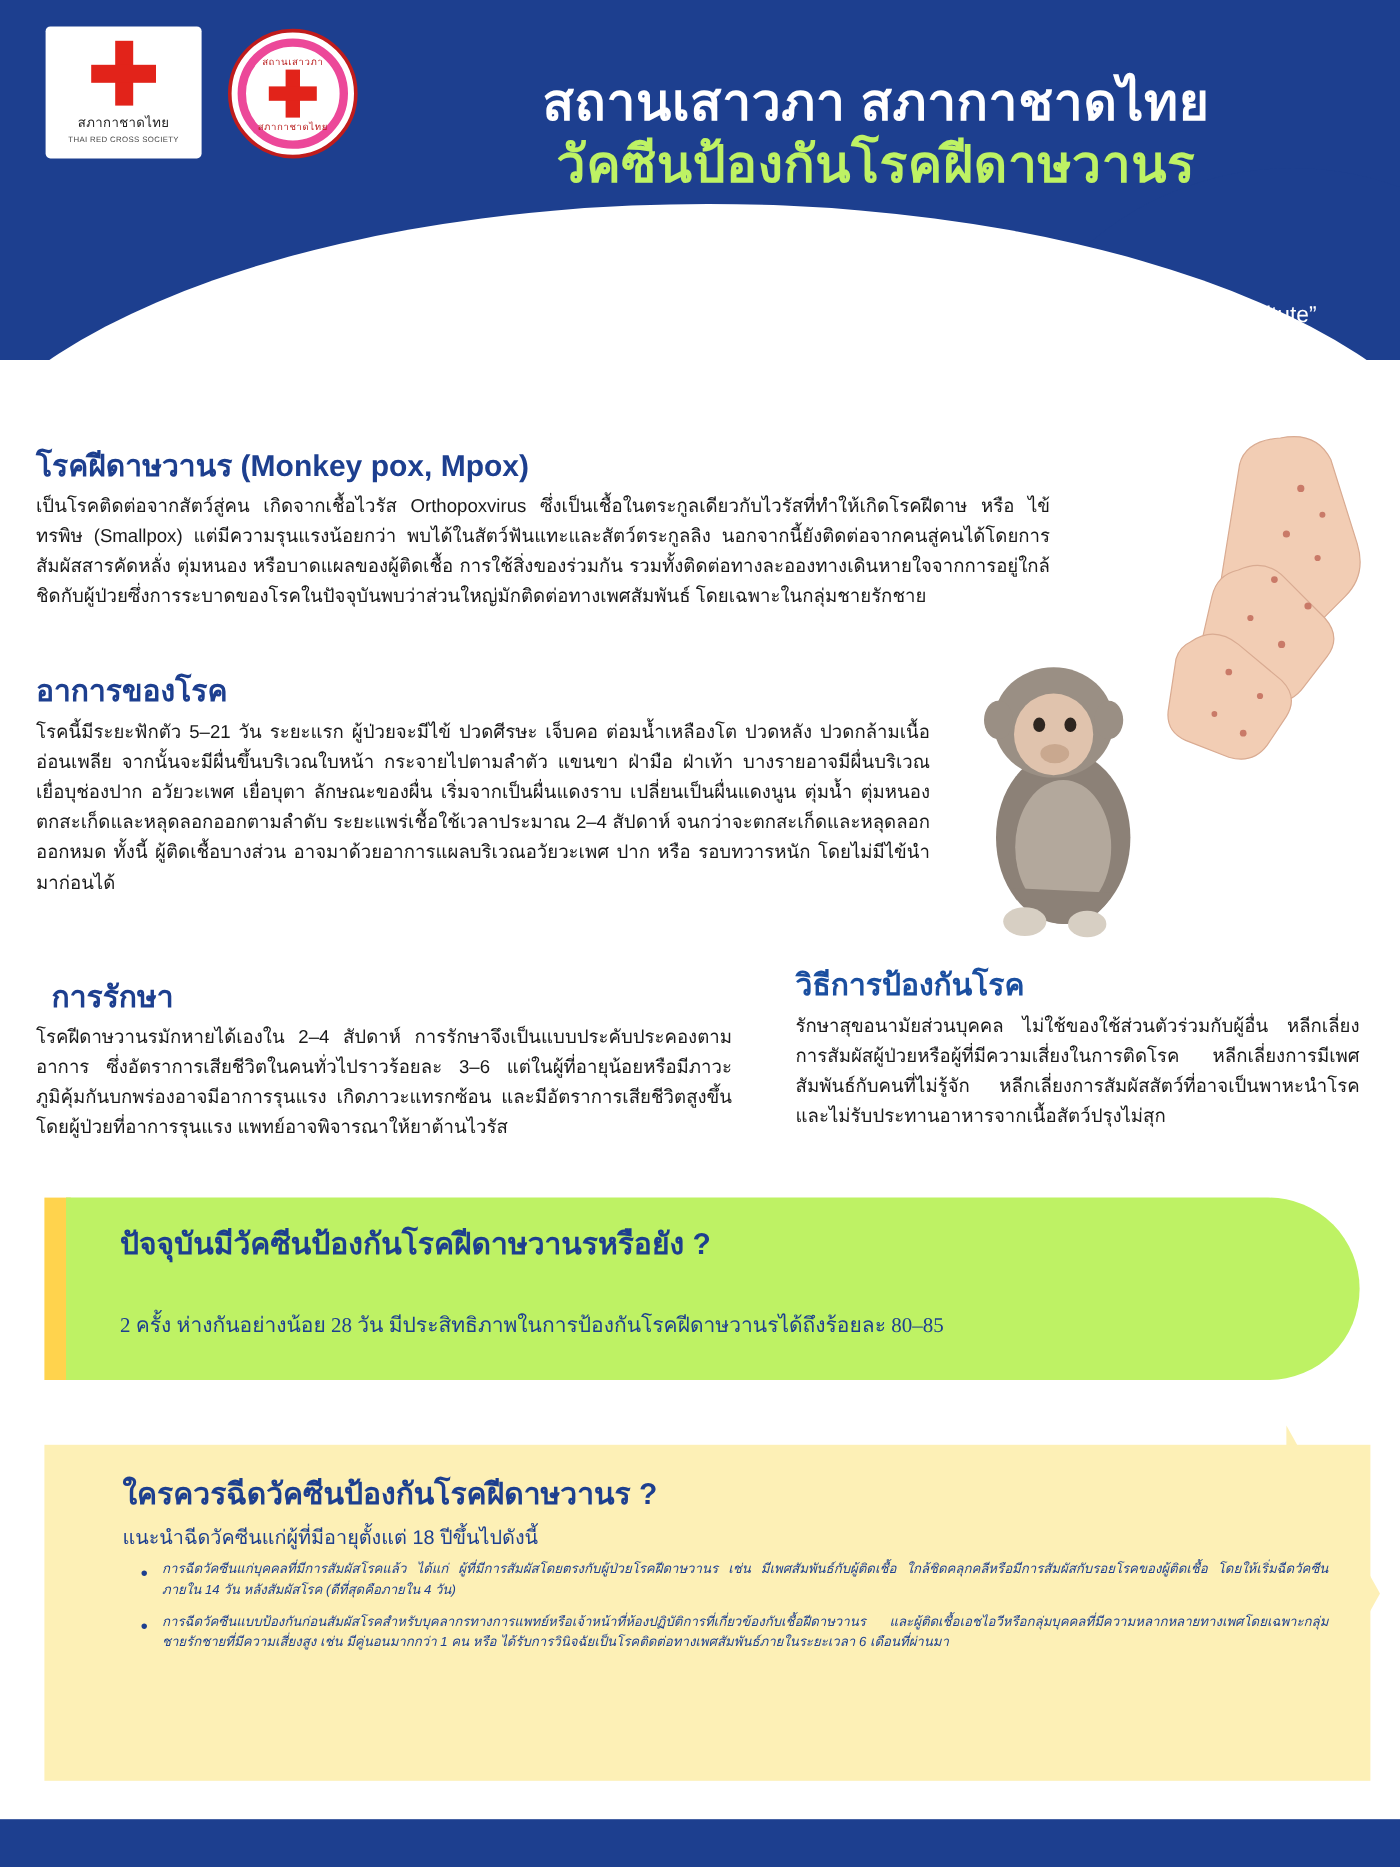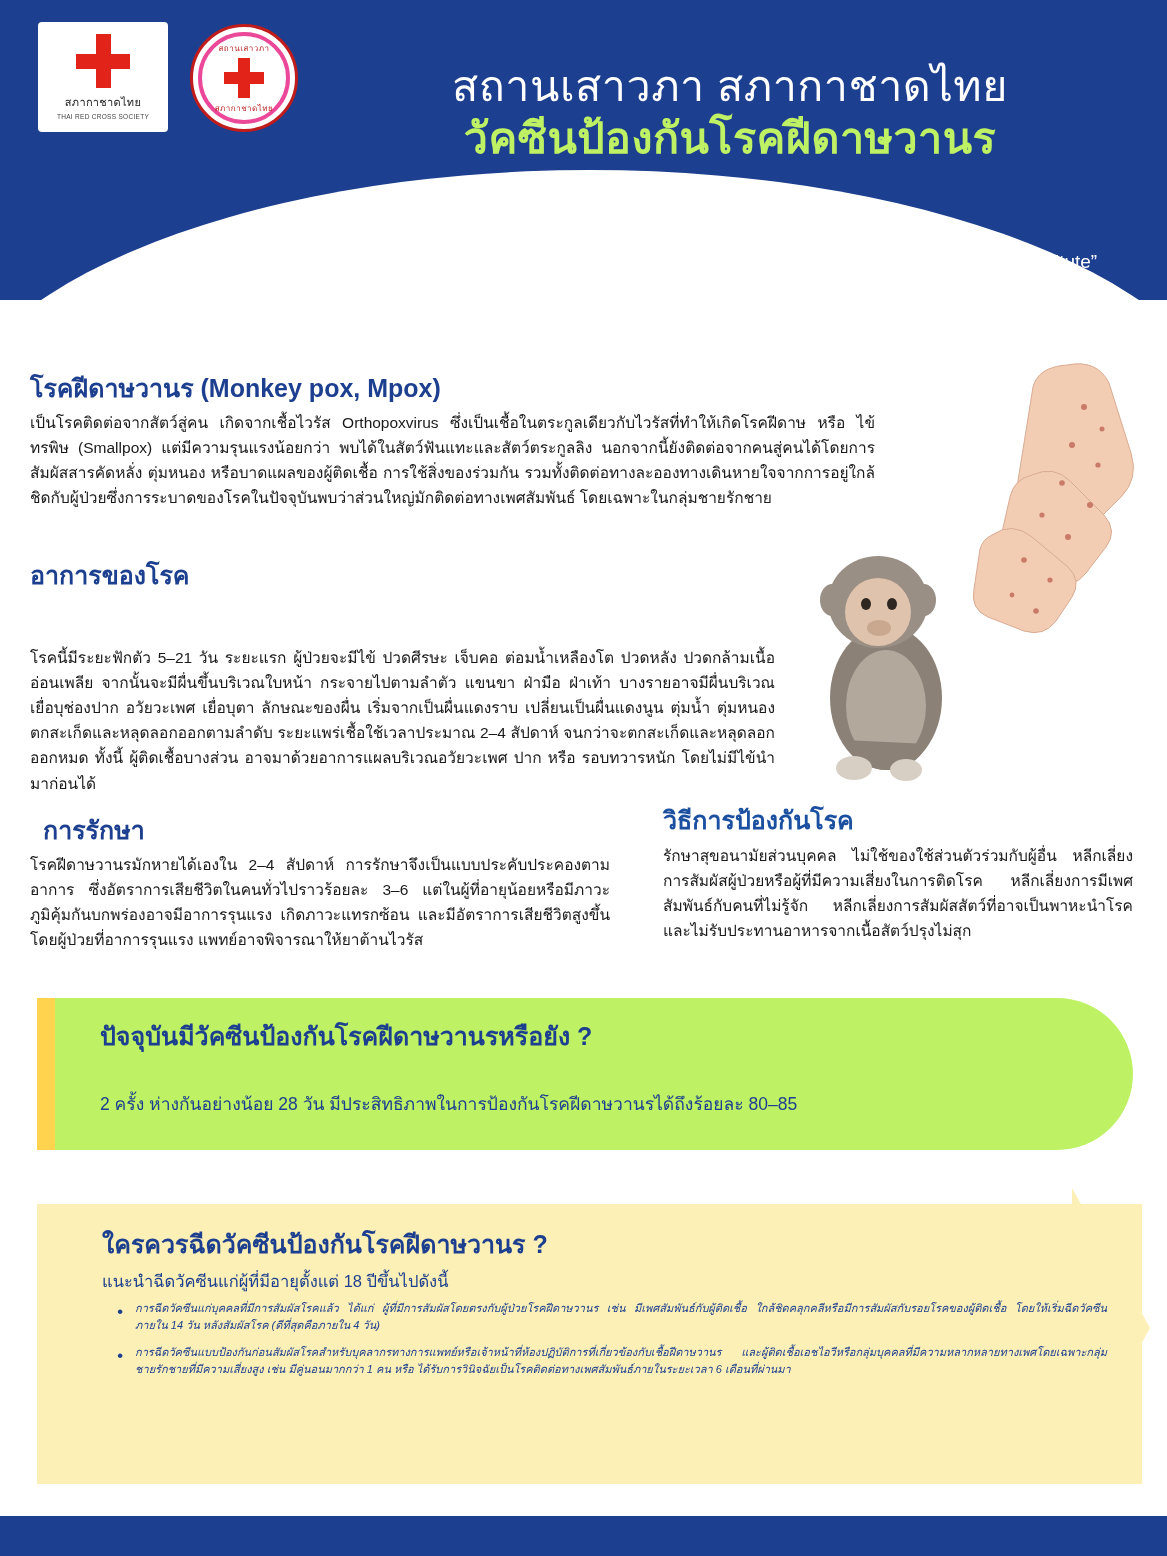--- a/index.html
+++ b/index.html
@@ -72,21 +72,21 @@
     left: 190px; top: 24px;
     width: 108px; height: 108px;
     border-radius: 50%;
     background: #ffffff;
     border: 3px solid #c01c1c;
     z-index: 3;
     display: flex; align-items: center; justify-content: center;
   }
   .seal-inner {
     width: 92px; height: 92px; border-radius: 50%;
-    border: 4px solid #ec4899;
+    border: 7px solid #ec4899;
     position: relative;
     display: flex; align-items: center; justify-content: center;
   }
   .seal-cross {
     width: 40px; height: 40px; position: relative;
   }
   .seal-cross::before, .seal-cross::after {
     content: ""; position: absolute; background: #e2231a;
   }
   .seal-cross::before { left: 14px; top: 0; width: 12px; height: 40px; }
@@ -100,21 +100,21 @@
     text-align: center; font-size: 8px; color: #b81b1b; letter-spacing: .5px;
   }
 
   .title-block {
     position: absolute;
     left: 330px; top: 62px;
     width: 800px;
     z-index: 3;
   }
   .title-line1 {
-    font-size: 43px; font-weight: normal; color: #ffffff;
+    font-size: 43px; font-weight: bold; color: #ffffff;
     text-align: center; line-height: 1.15; letter-spacing: .5px;
   }
   .title-line2 {
     font-size: 43px; font-weight: bold; color: #bef264;
     text-align: center; line-height: 1.2; margin-top: 2px; letter-spacing: .5px;
   }
   .subtitle1 {
     position: absolute; left: 300px; top: 218px; width: 860px;
     text-align: center; color: #ffffff; font-size: 19px; z-index: 3;
   }
@@ -132,21 +132,21 @@
   .sec-head.blue2 { color: #1b4fa0; }
   .para {
     color: #1a1a1a; font-size: 15.5px; line-height: 1.62;
     text-align: justify;
   }
 
   #s-disease { position: absolute; left: 30px; top: 68px; }
   #p-disease { position: absolute; left: 30px; top: 110px; width: 845px; }
 
   #s-symptoms { position: absolute; left: 30px; top: 255px; }
-  #p-symptoms { position: absolute; left: 30px; top: 298px; width: 745px; margin-top: 47px; }
+  #p-symptoms { position: absolute; left: 30px; top: 298px; width: 745px; }
 
   #s-treatment { position: absolute; left: 30px; top: 510px; margin-left: 13px; }
   #p-treatment { position: absolute; left: 30px; top: 552px; width: 580px; }
 
   #s-prevent { position: absolute; left: 663px; top: 500px; }
   #p-prevent { position: absolute; left: 663px; top: 543px; width: 470px; }
 
   
   .photo-hands {
     position: absolute; right: 10px; top: 55px;
@@ -171,21 +171,21 @@
     font-size: 17.5px; color: #1d3f8f; line-height: 1.6;
   }
 
   #banner1 {
     left: 55px; top: 698px; width: 1078px; height: 152px;
     border-radius: 0 76px 76px 0;
     background: #bef264;
   }
   #banner1 .b-title { position: absolute; left: 45px; top: 18px; }
   #banner1 .b-line1 { position: absolute; left: 45px; top: 60px; }
-  #banner1 .b-line2 { position: absolute; left: 45px; top: 92px; }
+  #banner1 .b-line2 { position: absolute; left: 45px; top: 92px; font-family: Liberation Serif, serif; }
   #banner1-lip {
     position: absolute; left: 37px; top: 698px; width: 22px; height: 152px;
     background: #ffd34d;
   }
 
   #banner2 {
     left: 37px; top: 888px; width: 1105px; height: 280px;
     background: #fdf0b6;
     margin-top: 16px;
   }

